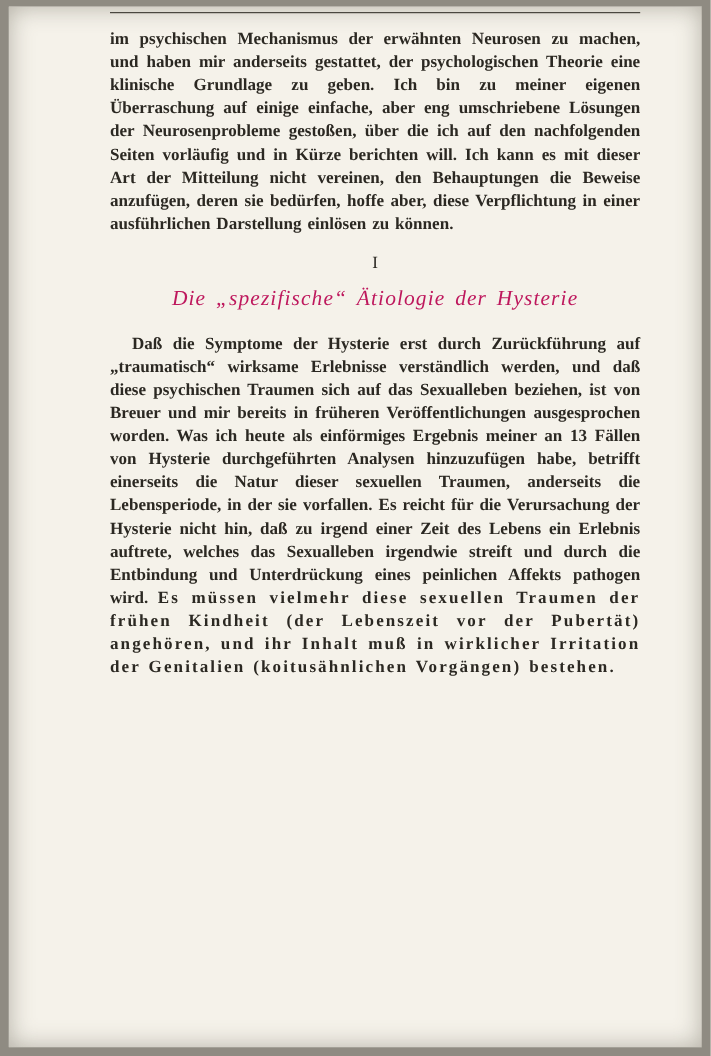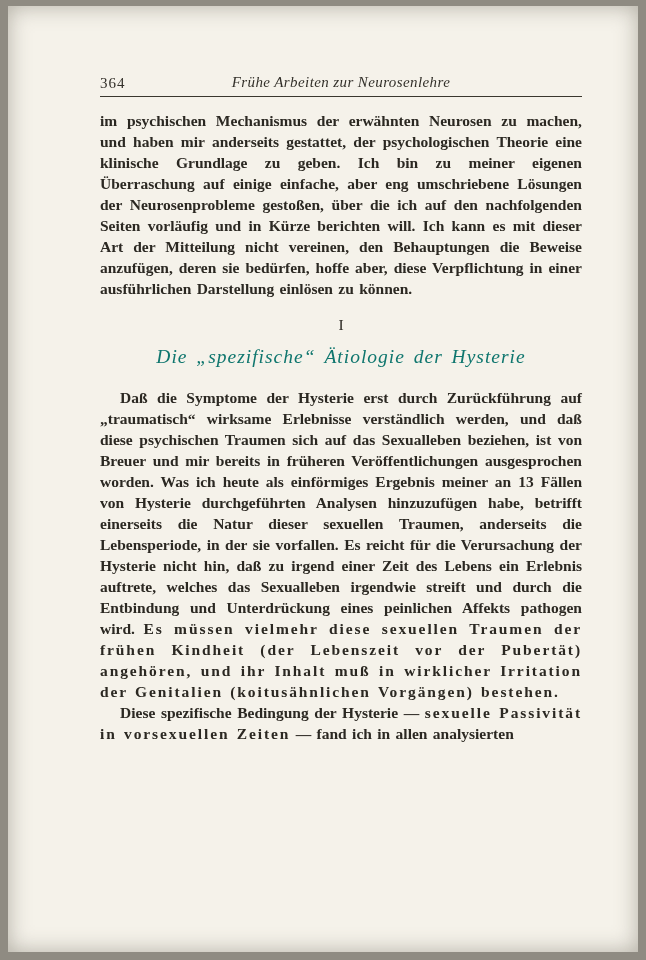--- a/index.html
+++ b/index.html
@@ -67,46 +67,41 @@
     font-size: 15.5px;
   }
   .heading {
     text-align: center;
     font-style: italic;
     font-weight: normal;
     font-size: 19.5px;
     letter-spacing: 1px;
     word-spacing: 3px;
     margin: 0 0 20px 0;
-    color: #0f766e;
+    color: #be185d;
   }
   .sperr {
     letter-spacing: 1.9px;
     margin-top: 39px;
   }
 </style>
 </head>
 <body>
 
 <div class="page">
 
-  <div class="header">
-    <span class="page-num">364</span>
-    <span class="running-title">Frühe Arbeiten zur Neurosenlehre</span>
-  </div>
 
   <div class="rule"></div>
 
   <div class="text-block">
 
     <p class="para">im psychischen Mechanismus der erwähnten Neurosen zu machen, und haben mir anderseits gestattet, der psychologischen Theorie eine klinische Grundlage zu geben. Ich bin zu meiner eigenen Überraschung auf einige einfache, aber eng umschriebene Lösungen der Neurosenprobleme gestoßen, über die ich auf den nachfolgenden Seiten vorläufig und in Kürze berichten will. Ich kann es mit dieser Art der Mitteilung nicht vereinen, den Behauptungen die Beweise anzufügen, deren sie bedürfen, hoffe aber, diese Verpflichtung in einer ausführlichen Darstellung einlösen zu können.</p>
 
     <div class="section-num">I</div>
 
     <h2 class="heading">Die „spezifische“ Ätiologie der Hysterie</h2>
 
     <p class="para indent"><span>Daß die Symptome der Hysterie erst durch Zurückführung auf „traumatisch“ wirksame Erlebnisse verständlich werden, und daß diese psychischen Traumen sich auf das Sexualleben beziehen, ist von Breuer und mir bereits in früheren Veröffentlichungen ausgesprochen worden. Was ich heute als einförmiges Ergebnis meiner an 13 Fällen von Hysterie durchgeführten Analysen hinzuzufügen habe, betrifft einerseits die Natur dieser sexuellen Traumen, anderseits die Lebensperiode, in der sie vorfallen. Es reicht für die Verursachung der Hysterie nicht hin, daß zu irgend einer Zeit des Lebens ein Erlebnis auftrete, welches das Sexualleben irgendwie streift und durch die Entbindung und Unterdrückung eines peinlichen Affekts pathogen wird. </span><span class="sperr">Es müssen vielmehr diese sexuellen Traumen der frühen Kindheit (der Lebenszeit vor der Pubertät) angehören, und ihr Inhalt muß in wirklicher Irritation der Genitalien (koitusähnlichen Vorgängen) bestehen.</span></p>
 
-    <p class="para indent"><span>Diese spezifische Bedingung der Hysterie — </span><span class="sperr">sexuelle Passivität in vorsexuellen Zeiten</span><span> — fand ich in allen analysierten</span></p>
 
   </div>
 
 </div>
 
 </body></html>

